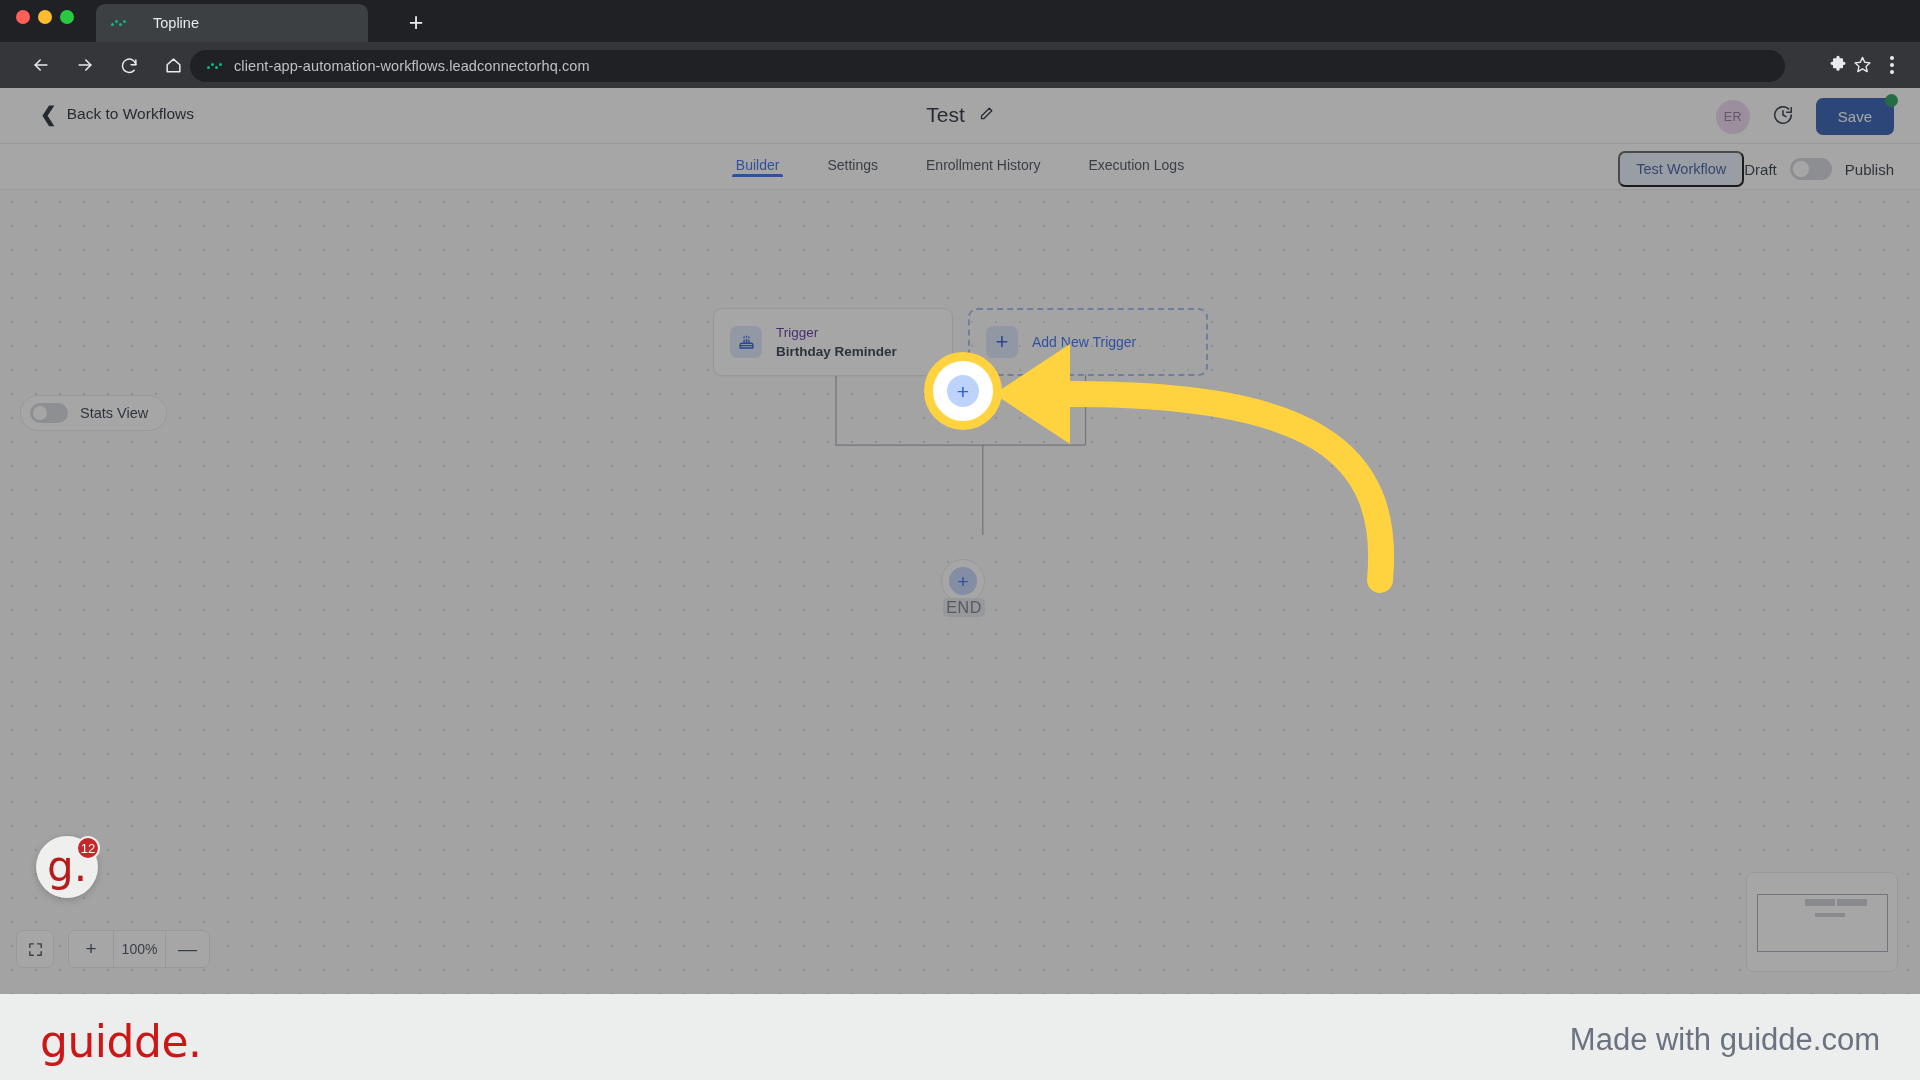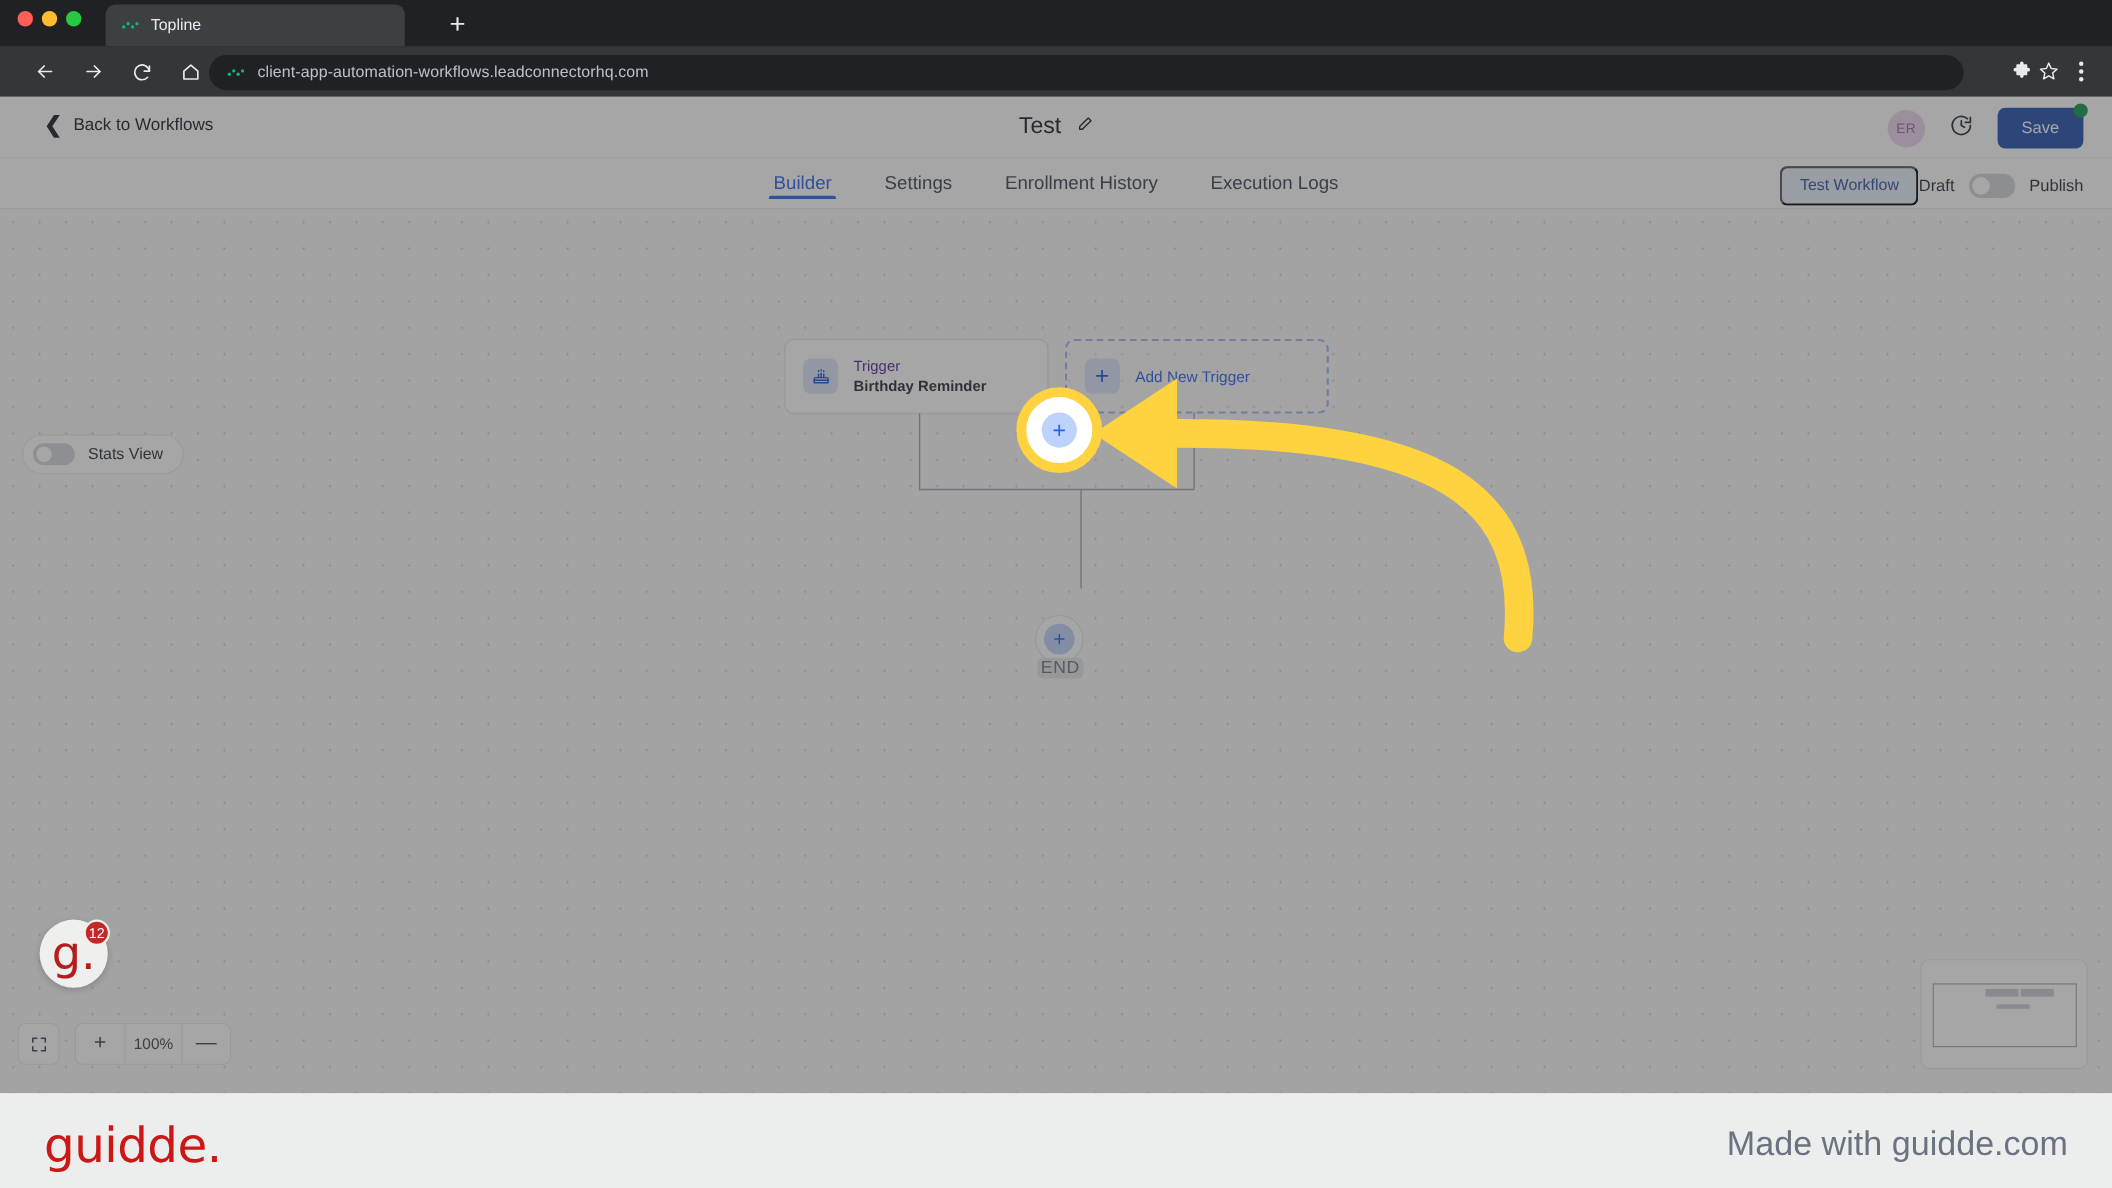--- a/index.html
+++ b/index.html
@@ -14,21 +14,21 @@
   .browser-chrome { position: absolute; top: 0; left: 0; width: 1920px; height: 88px; background: #202124; }
   .tabstrip { position: absolute; top: 0; left: 0; width: 1920px; height: 42px; background: #202124; }
   .traffic { position: absolute; top: 10px; left: 16px; display: flex; gap: 8px; z-index: 4; }
   .dot { width: 14px; height: 14px; border-radius: 50%; }
   .dot.red { background: #ff5f57; }
   .dot.yellow { background: #febc2e; }
   .dot.green { background: #28c840; }
   .tab {
     position: absolute; top: 4px; left: 96px; width: 272px; height: 38px;
     background: #3c4043; border-radius: 9px 9px 0 0;
-    display: flex; align-items: center; padding: 0 14px; gap: 10px;
+    display: flex; align-items: center; padding: 0 14px; gap: 26px;
   }
   .tab-favicon { width: 17px; height: 17px; position: relative; flex: none; }
   .tab-favicon i {
     position: absolute; width: 3px; height: 3px; border-radius: 50%; background: #0fb981;
   }
   .tab-favicon i:nth-child(1){ left:1px; top:8px; }
   .tab-favicon i:nth-child(2){ left:5px; top:5px; }
   .tab-favicon i:nth-child(3){ left:9px; top:8px; }
   .tab-favicon i:nth-child(4){ left:13px; top:5px; }
   .tab-title { color: #e8eaed; font-size: 14.5px; white-space: nowrap; }
@@ -61,21 +61,21 @@
   .pencil { color: #111827; }
   .hdr-right { position: absolute; right: 26px; top: 10px; display: flex; align-items: center; gap: 22px; }
   .avatar { width: 34px; height: 34px; border-radius: 50%; background: #edd5ee; color: #8a6d8d; font-size: 12.5px; display: flex; align-items: center; justify-content: center; letter-spacing: .3px; }
   .hist-ico { color: #1f2937; }
   .save-wrap { position: relative; }
   .save-btn { background: #1e4fae; color: #fff; font-size: 15px; border: none; border-radius: 7px; padding: 10px 22px; }
   .save-dot { position: absolute; right: -4px; top: -4px; width: 13px; height: 13px; background: #12924a; border-radius: 50%; }
 
   .tabbar { position: relative; height: 46px; border-bottom: 1px solid #e8eaed; background: #fff; }
   .tabs { position: absolute; left: 0; right: 0; top: 0; height: 46px; display: flex; justify-content: center; align-items: flex-start; gap: 40px; }
-  .tab-item { font-size: 17px; color: #374151; padding: 13px 4px 4px; position: relative; }
+  .tab-item { font-size: 14px; color: #374151; padding: 13px 4px 4px; position: relative; }
   .tab-item.active { color: #2563eb; }
   .tab-item.active:after { content:""; position: absolute; left: 0; right: 0; bottom: 0; height: 3px; background: #2563eb; border-radius: 2px 2px 0 0; }
   .tabbar-right { position: absolute; right: 26px; top: 7px; display: flex; align-items: center; }
   .test-wf { background: #e8eefb; color: #2f4f9e; font-size: 14.5px; border-radius: 7px; padding: 8px 16px; }
   .pubsw { display: flex; align-items: center; gap: 13px; font-size: 15px; color: #1f2937; }
   .switch { width: 42px; height: 22px; border-radius: 11px; background: #cfd3d8; position: relative; }
   .switch i { position: absolute; left: 3px; top: 3px; width: 16px; height: 16px; border-radius: 50%; background: #fff; }
 
   
   .canvas { position: relative; height: 804px; background-color: #fafafa;

